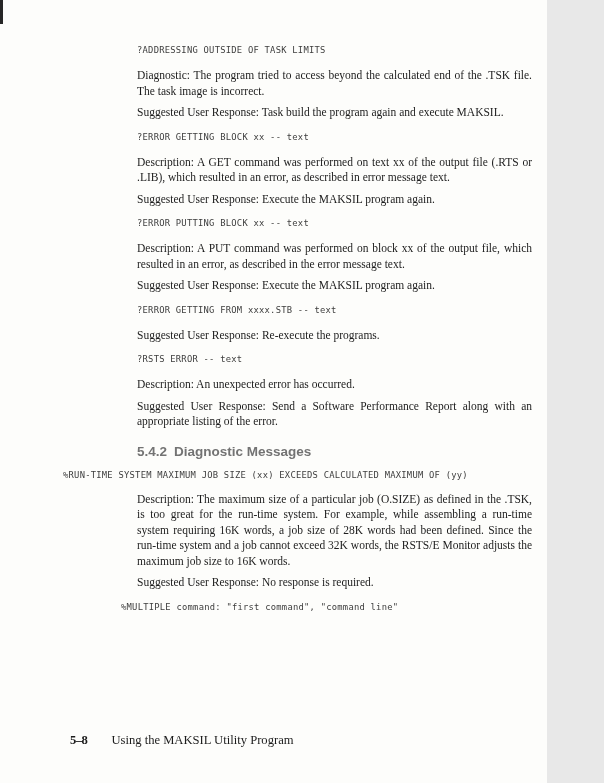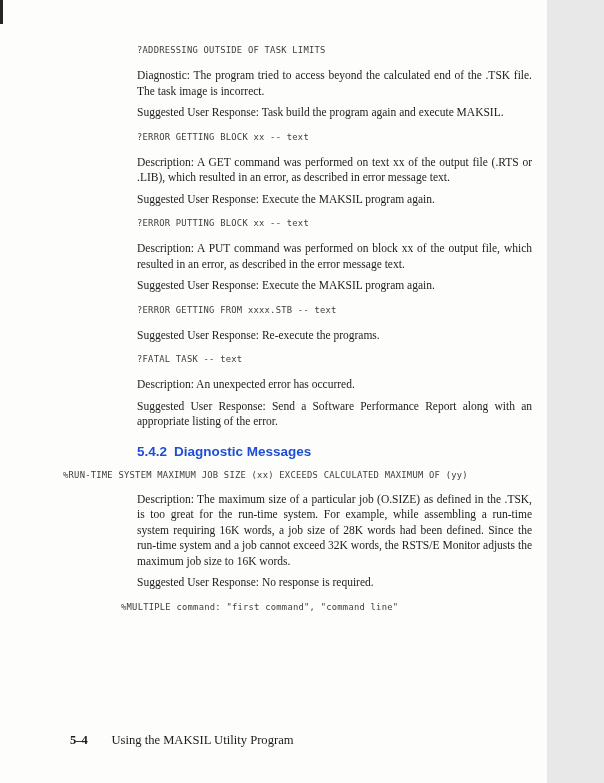--- a/index.html
+++ b/index.html
@@ -32,21 +32,21 @@
     line-height: 15.5px;
     color: #1c1c1c;
     text-align: justify;
     margin: 0 0 6px 0;
   }
   .resp { margin-bottom: 12px; }
   .heading {
     font-family: "Liberation Sans", "DejaVu Sans", sans-serif;
     font-size: 13.5px;
     font-weight: bold;
-    color: #1d4ed8;
+    color: #737373;
     margin: 14px 0 12px 0;
   }
   .heading .hnum { margin-right: 7px; }
   .outdent-lg { margin-left: -74px; }
   .outdent-sm { margin-left: -16px; }
   .gap-lg { margin-bottom: 12px; }
   .footer {
     position: absolute;
     left: 70px;
     top: 733px;
@@ -87,38 +87,38 @@
     <p class="desc">Description: A GET command was performed on text xx of the output file (.RTS or .LIB), which resulted in an error, as described in error message text.</p>
     <p class="resp">Suggested User Response: Execute the MAKSIL program again.</p>
 
     <div class="code">?ERROR PUTTING BLOCK xx -- text</div>
     <p class="desc">Description: A PUT command was performed on block xx of the output file, which resulted in an error, as described in the error message text.</p>
     <p class="resp">Suggested User Response: Execute the MAKSIL program again.</p>
 
     <div class="code">?ERROR GETTING FROM xxxx.STB -- text</div>
     <p class="resp">Suggested User Response: Re-execute the programs.</p>
 
-    <div class="code">?FATAL TASK -- text</div>
+    <div class="code">?RSTS ERROR -- text</div>
     <p class="desc">Description: An unexpected error has occurred.</p>
     <p class="resp">Suggested User Response: Send a Software Performance Report along with an appropriate listing of the error.</p>
 
     <div class="heading">
       <span class="hnum">5.4.2</span><span>Diagnostic Messages</span>
     </div>
 
     <div class="code outdent-lg gap-lg">%RUN-TIME SYSTEM MAXIMUM JOB SIZE (xx) EXCEEDS CALCULATED MAXIMUM OF (yy)</div>
     <p class="desc">Description: The maximum size of a particular job (O.SIZE) as defined in the .TSK, is too great for the run-time system. For example, while assembling a run-time system requiring 16K words, a job size of 28K words had been defined. Since the run-time system and a job cannot exceed 32K words, the RSTS/E Monitor adjusts the maximum job size to 16K words.</p>
     <p class="resp">Suggested User Response: No response is required.</p>
 
     <div class="code outdent-sm">%MULTIPLE command: "first command", "command line"</div>
 
   </div>
 
   <div class="footer">
-    <span class="fnum">5–4</span><span class="ftitle">Using the MAKSIL Utility Program</span>
+    <span class="fnum">5–8</span><span class="ftitle">Using the MAKSIL Utility Program</span>
   </div>
 
   <div class="swoosh" style="top:84px">
     <svg width="28" height="11" viewBox="0 0 28 11">
         <path d="M1 6 Q 9 10 15 7.5 T 27 3" fill="none" stroke="#4f4f4f" stroke-width="1.1" stroke-linecap="round"></path>
       </svg>
   </div>
   <div class="swoosh" style="top:282px">
     <svg width="28" height="11" viewBox="0 0 28 11">
         <path d="M1 5.5 Q 9 9.5 16 7 T 27 3.5" fill="none" stroke="#4f4f4f" stroke-width="1.1" stroke-linecap="round"></path>

